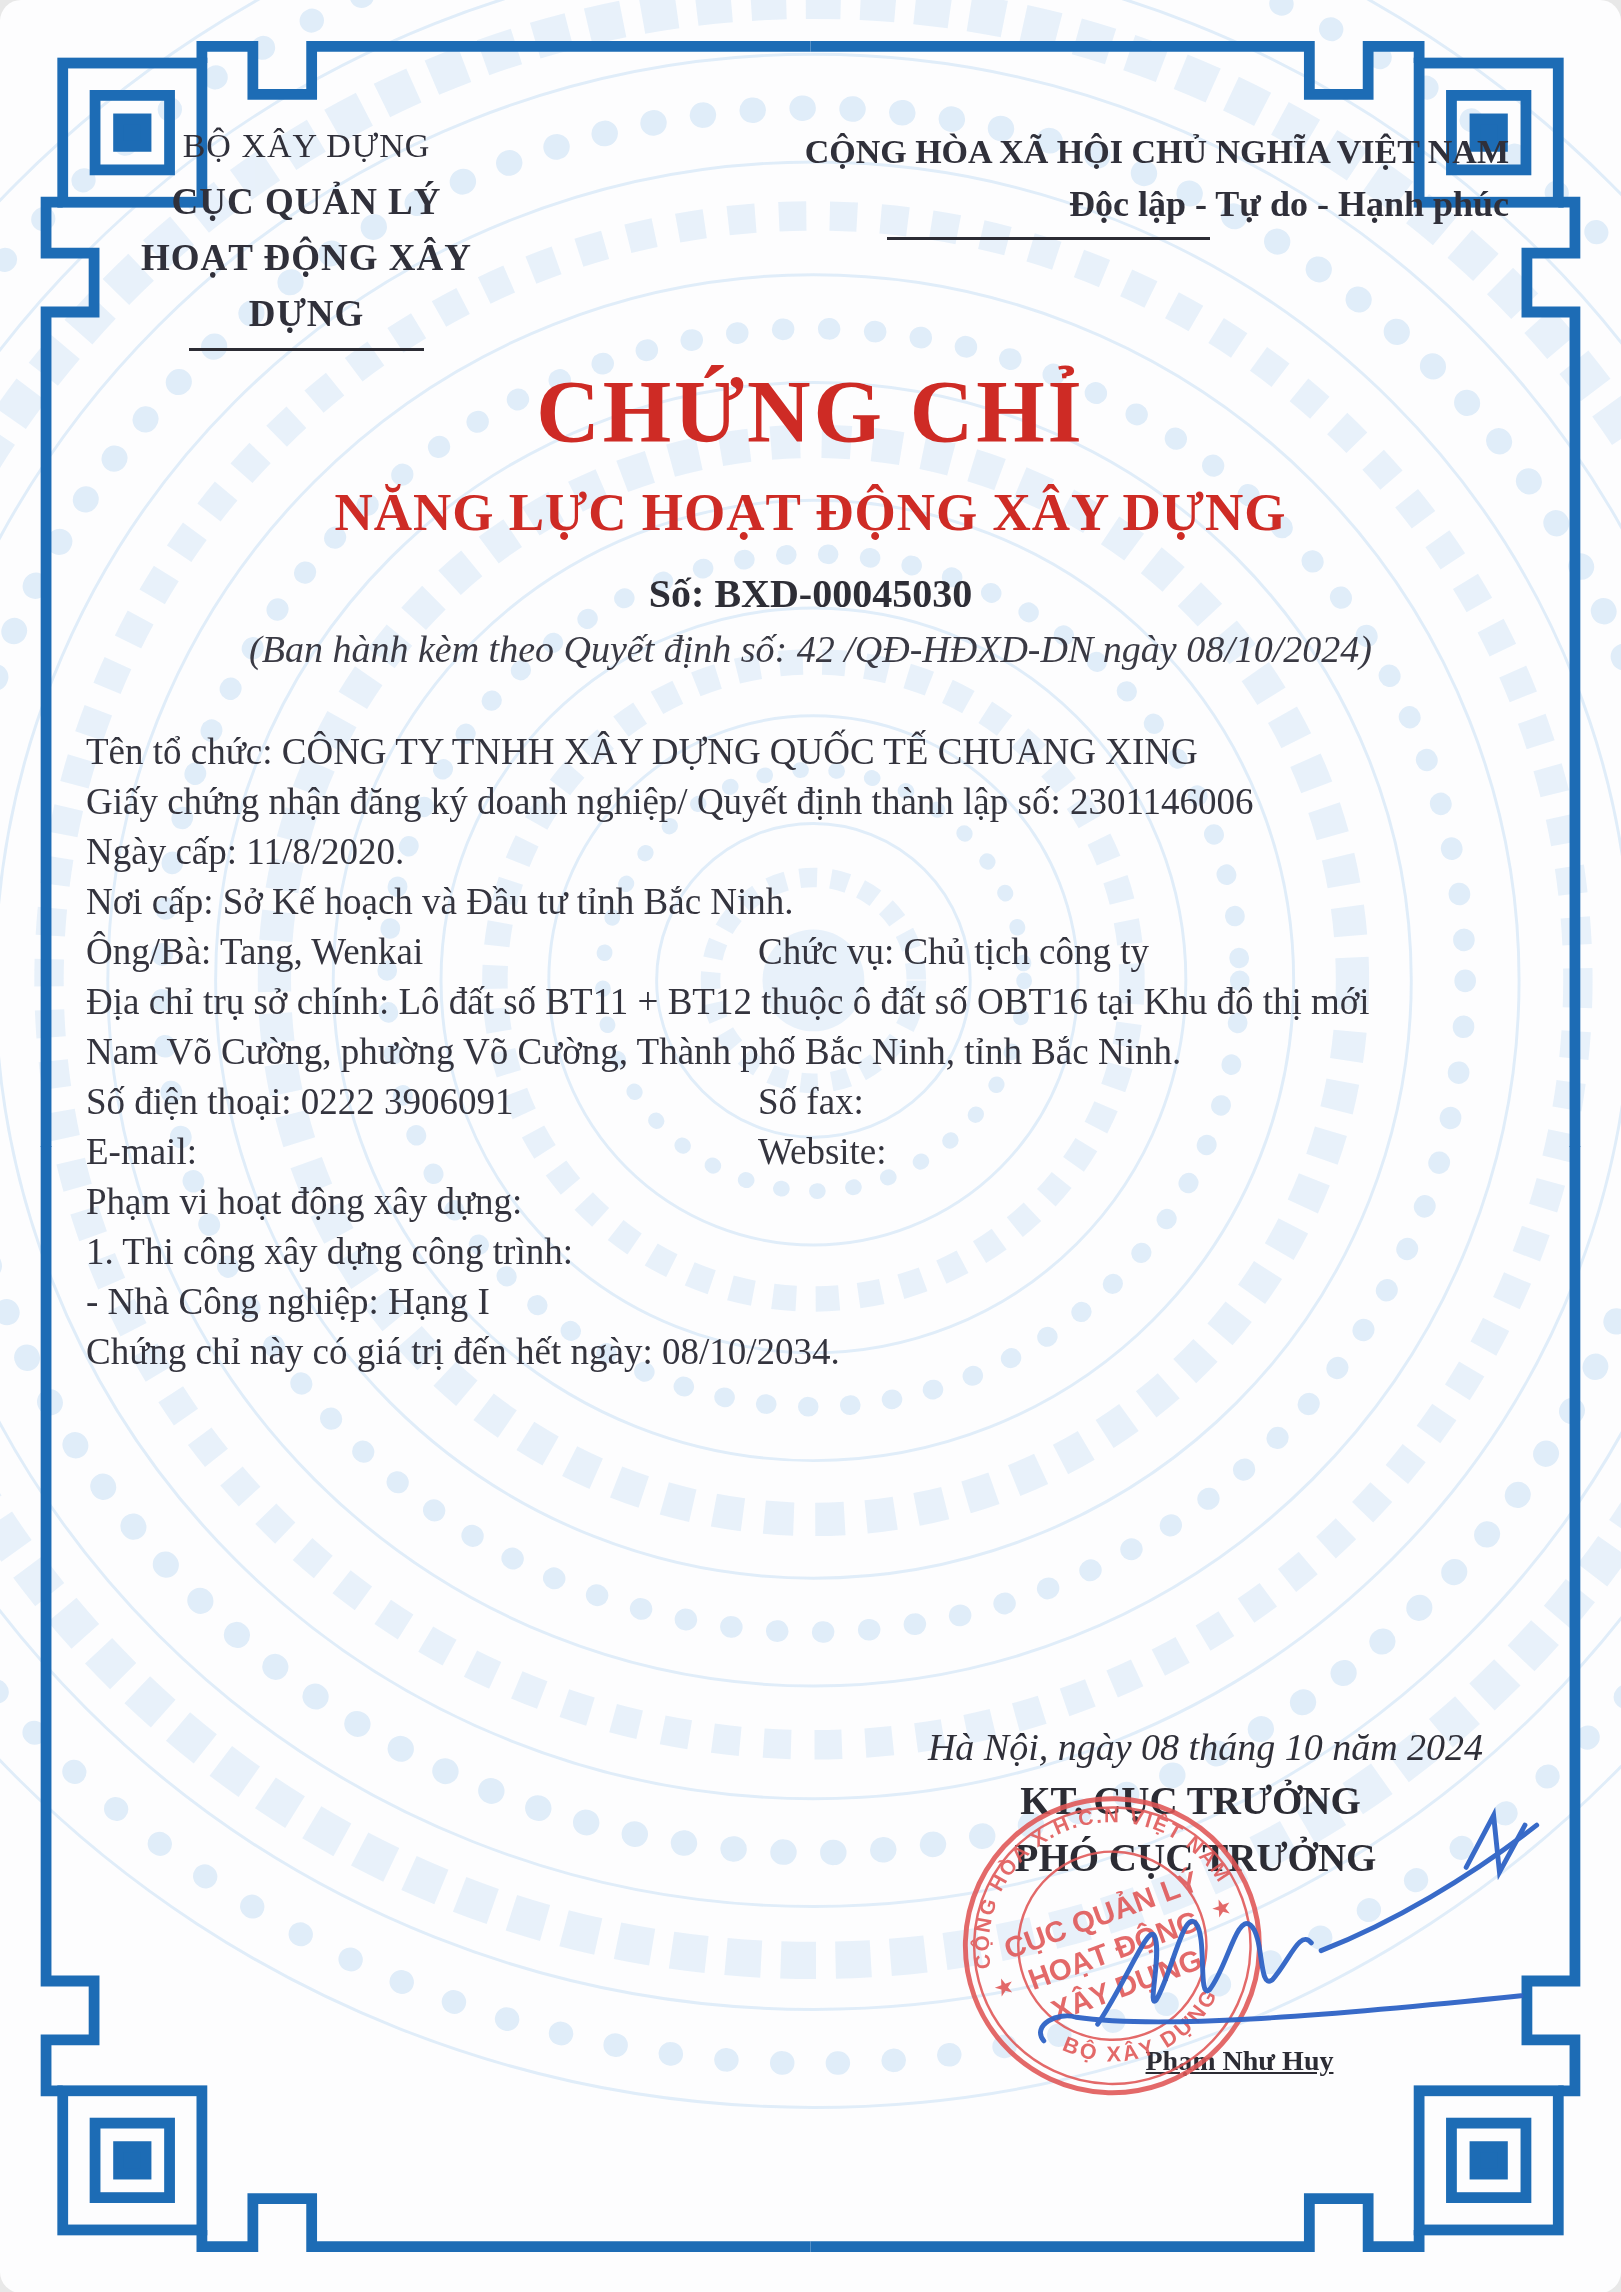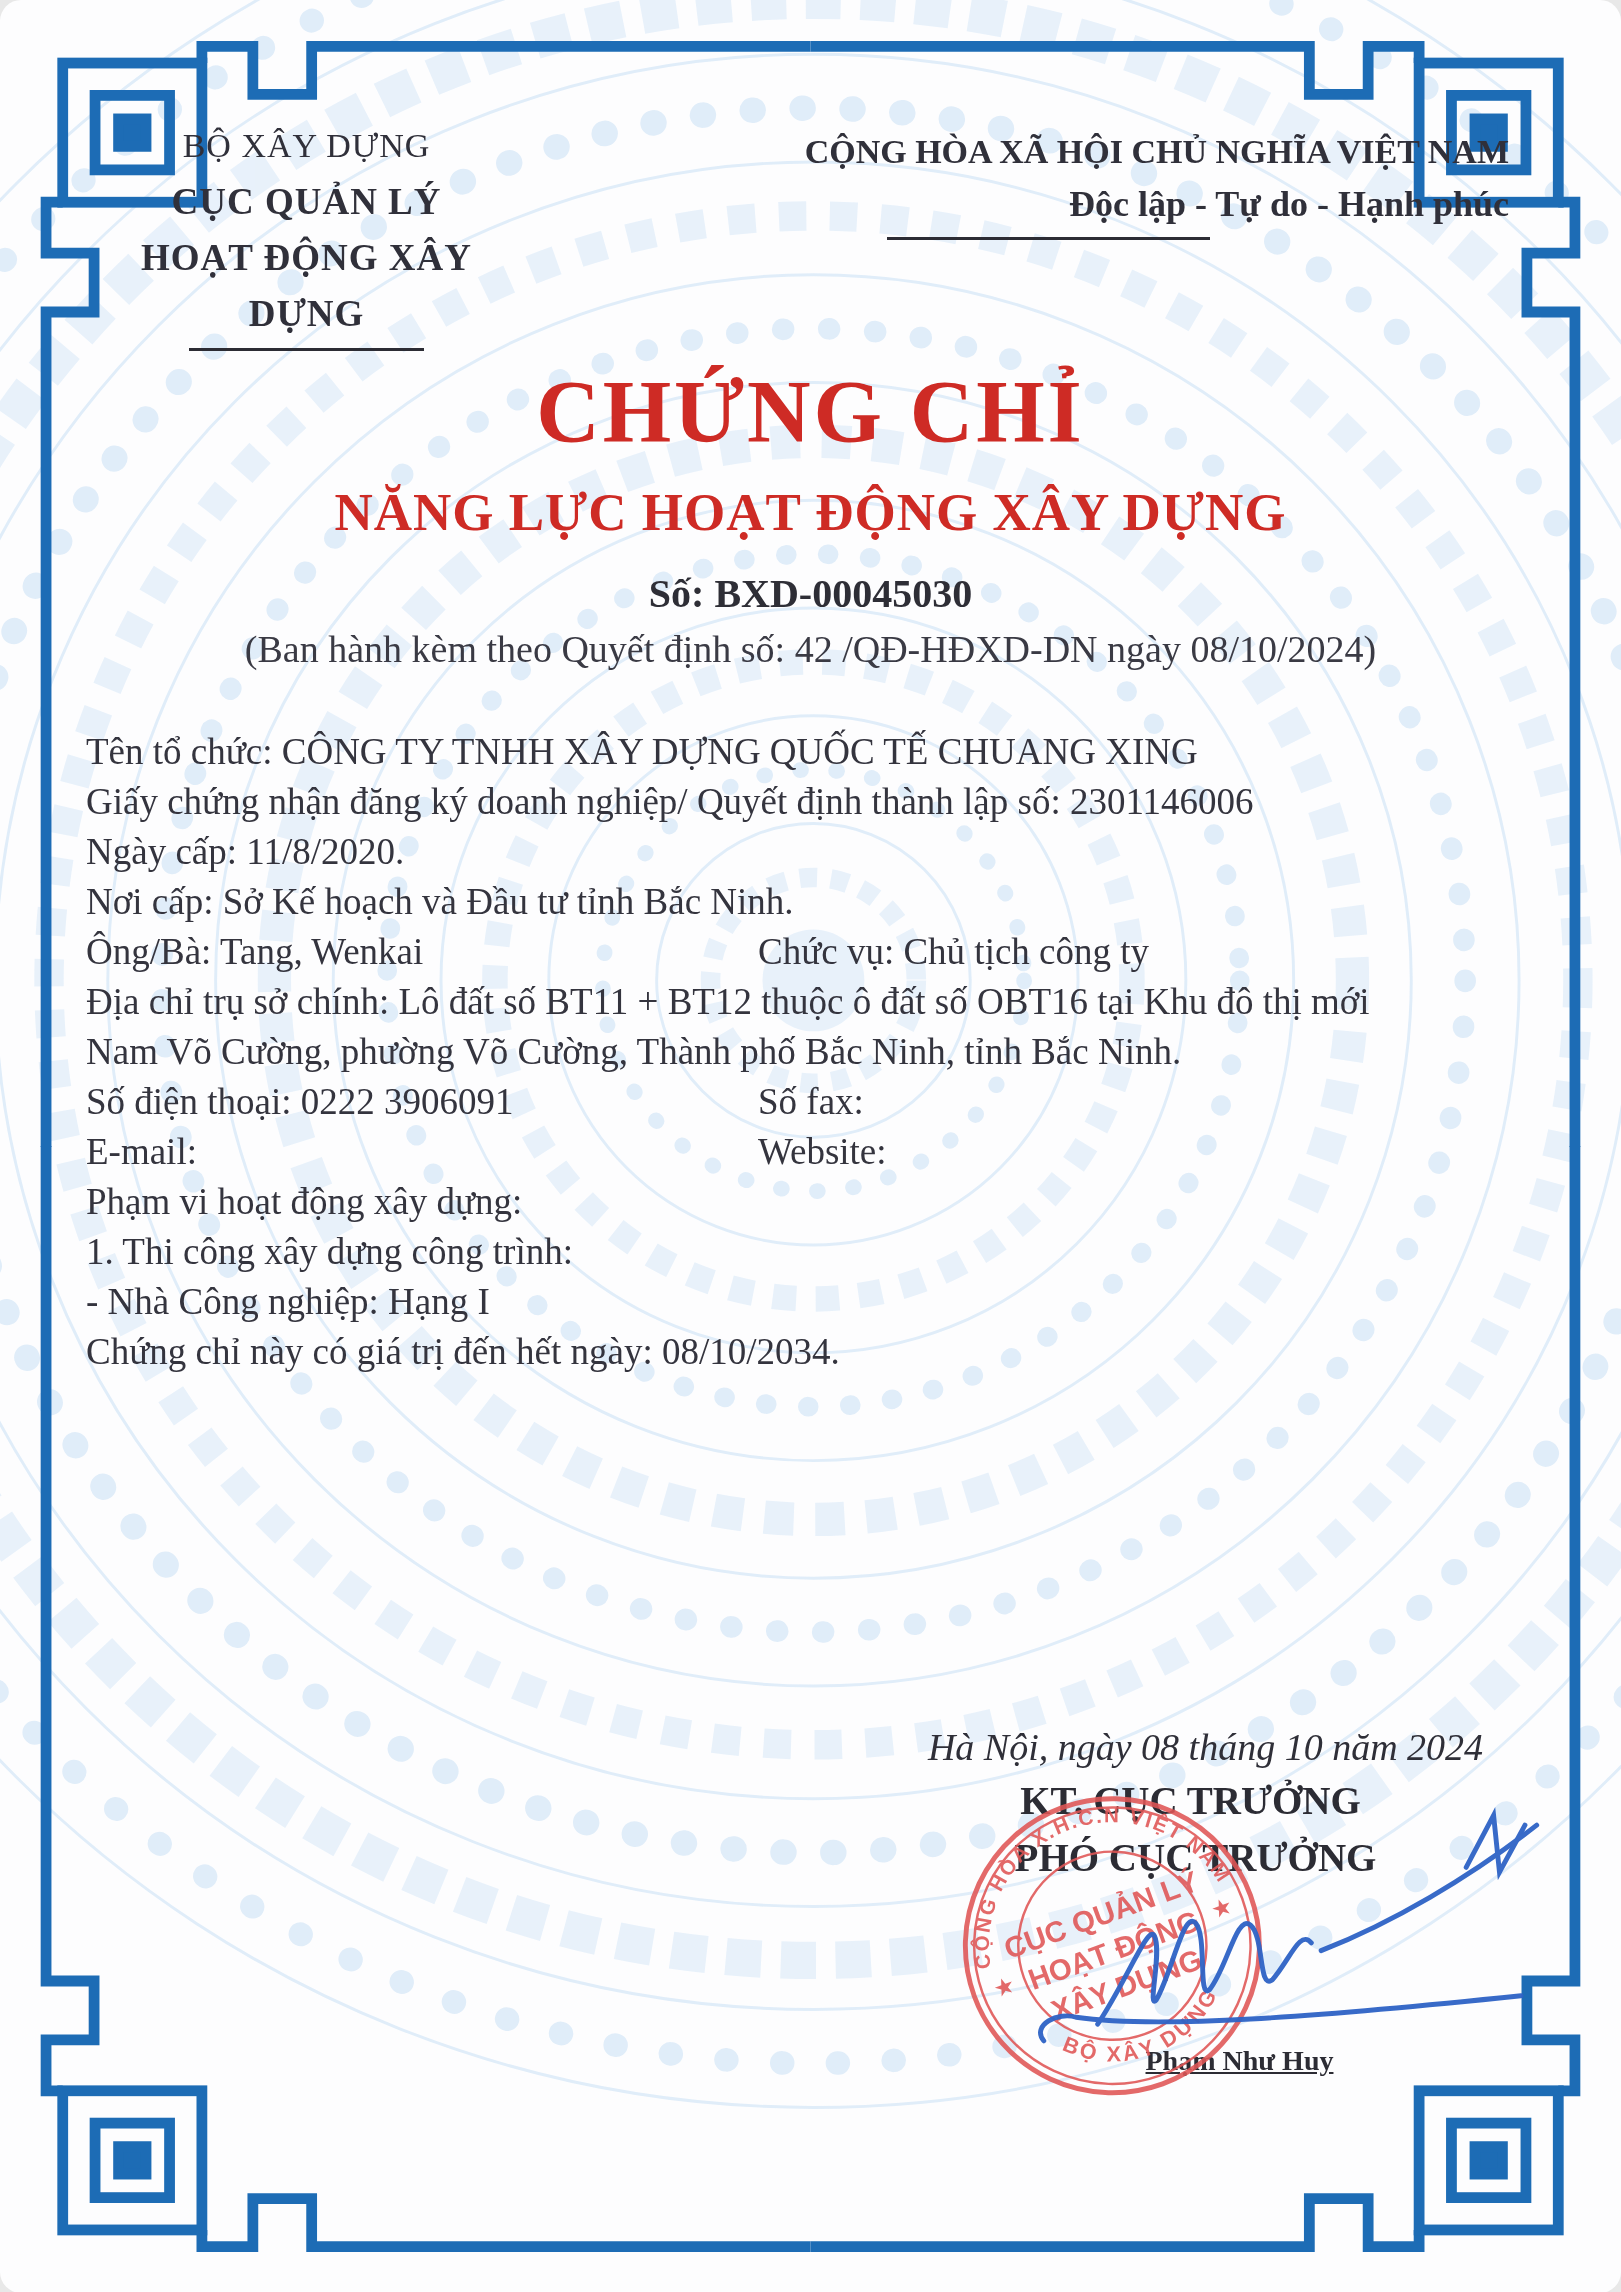--- a/index.html
+++ b/index.html
@@ -20,21 +20,21 @@
   .hdr-left .l2,.hdr-left .l3{font-size:37px;font-weight:700;letter-spacing:1px;}
   .hdr-rule{height:2.9px;background:#2c2c34;margin:5.9px auto 0 auto;}
   .hdr-right{left:588px;top:125px;width:921px;line-height:53px;text-align:right;}
   .hdr-right .l1{font-size:34px;font-weight:700;}
   .hdr-right .l2{font-size:36px;font-weight:700;font-family:Liberation Serif, serif;}
 
   
   .title-main{left:0;top:361px;width:1621px;font-size:88px;font-weight:700;letter-spacing:2.9px;}
   .title-sub{left:0;top:482px;width:1621px;font-size:53px;font-weight:700;letter-spacing:1px;}
   .title-no{left:0;top:570px;width:1621px;font-size:40px;font-weight:700;color:#2e2e36;}
-  .title-decree{left:0;top:627px;width:1621px;font-size:38px;color:#3a3a44;}
+  .title-decree{left:0;top:627px;width:1621px;font-size:38px;font-style:italic;color:#3a3a44;}
 
   
   .body-block{left:86px;top:727px;width:1457px;font-size:37px;color:#34343e;}
   .bline{position:relative;height:50px;line-height:50px;white-space:nowrap;}
   .bline .rcol{position:absolute;left:672px;top:0;}
 
   
   .f-date{left:882px;top:1725px;width:647px;font-size:38px;font-style:italic;color:#2f2f38;}
   .f-t1{left:882px;top:1778px;width:617px;font-size:39px;font-weight:700;color:#2c2c34;}
   .f-t2{left:887px;top:1827px;width:617px;font-size:39px;font-weight:700;color:#2c2c34;margin-top:8px;}

